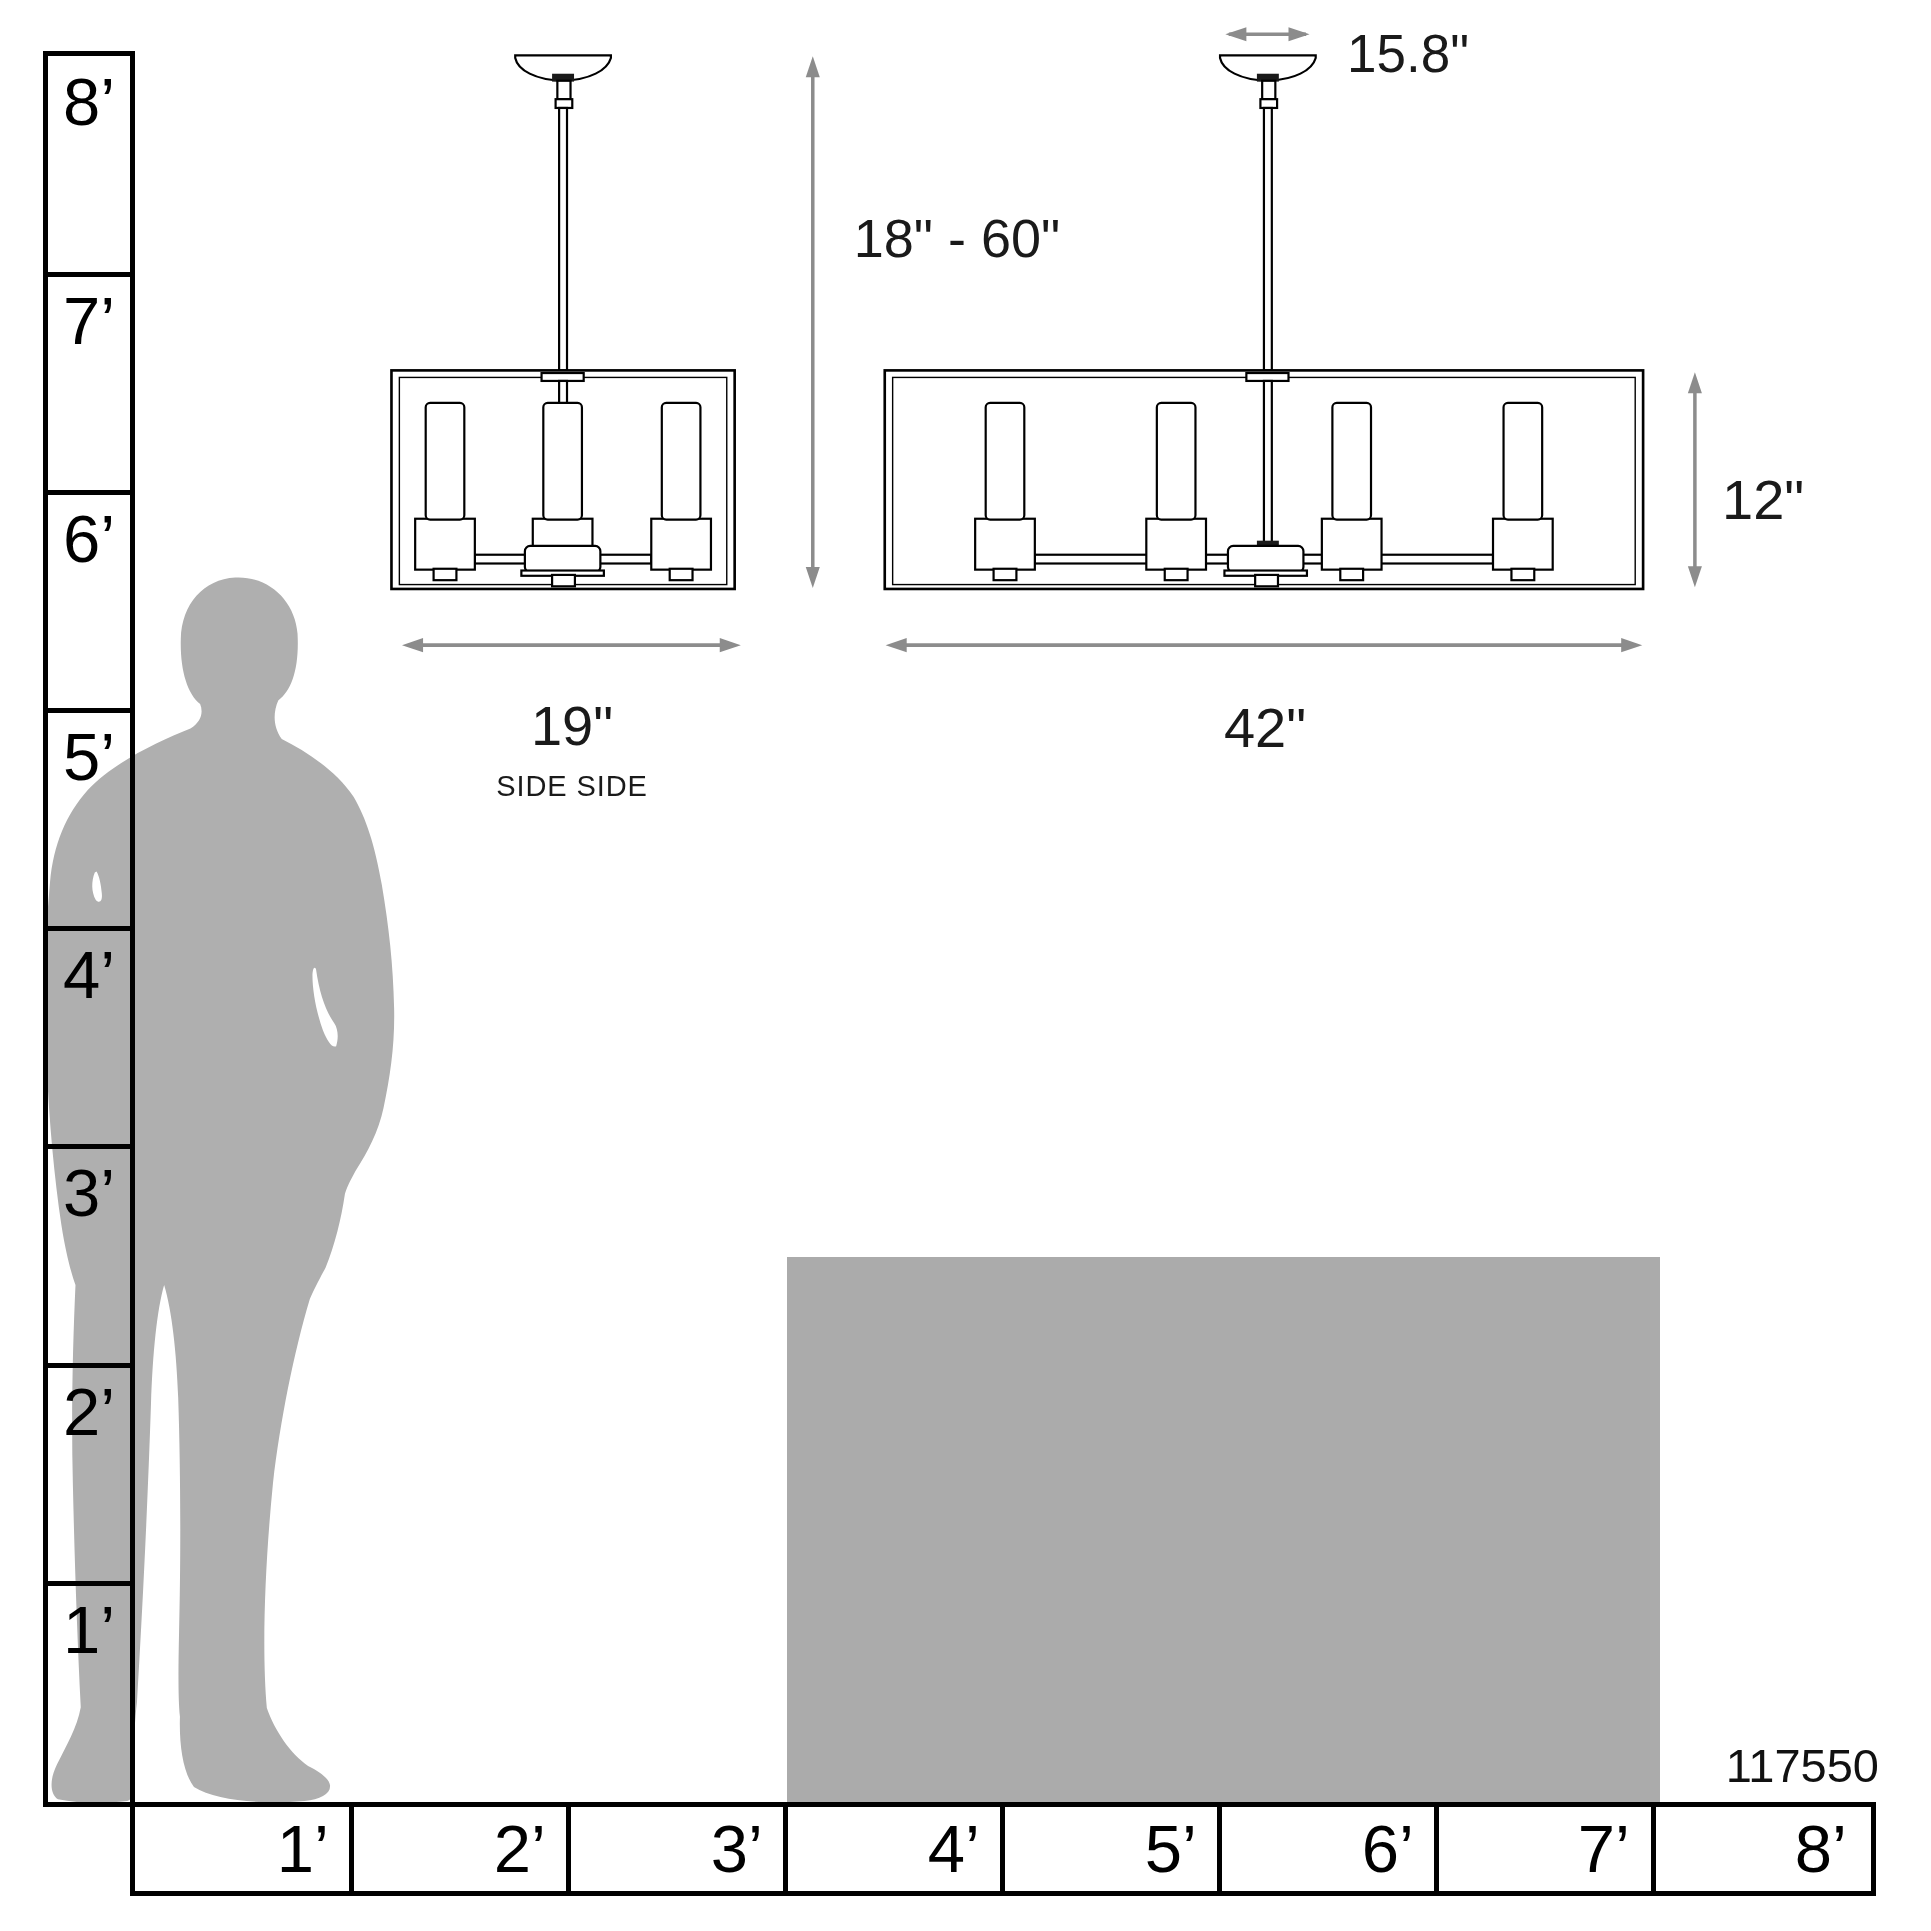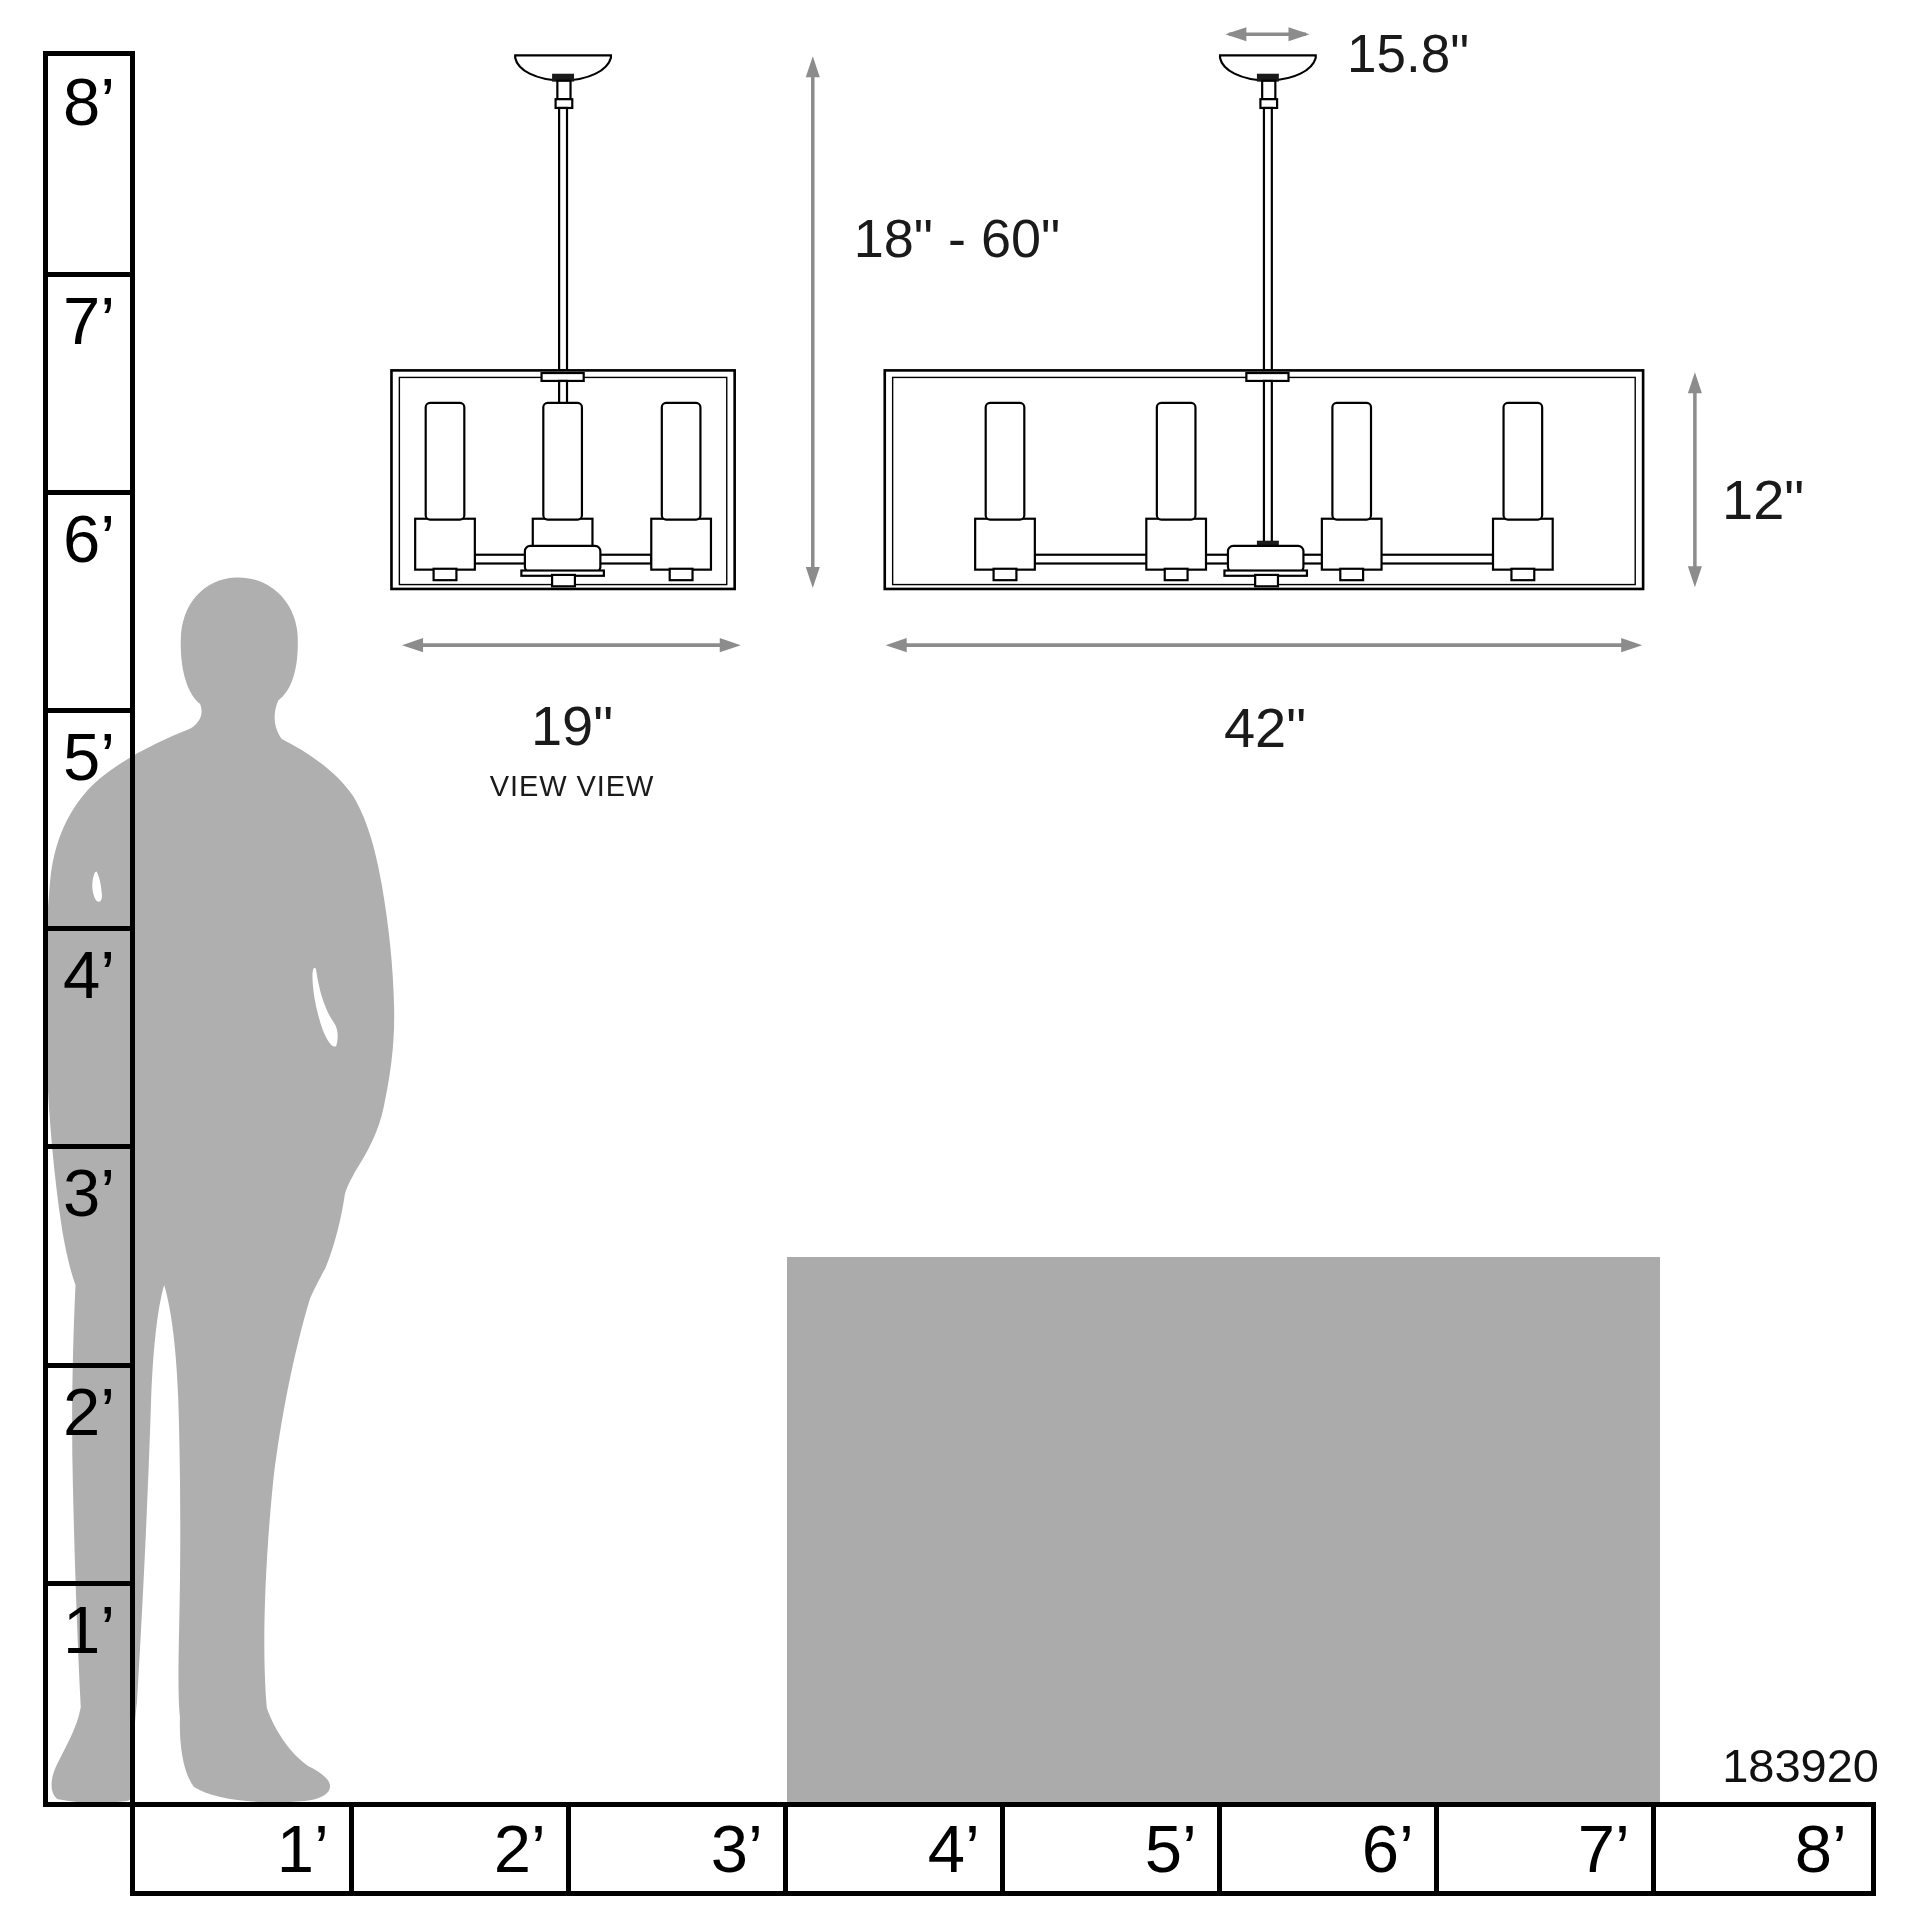--- a/index.html
+++ b/index.html
@@ -193,16 +193,16 @@
       <div class="rlabel h" style="left: 1301px; width: 217px;">7’</div>
       <div class="vdiv" style="left: 1516px;"></div>
       <div class="rlabel h" style="left: 1518px; width: 217px;">8’</div>
     </div>
 
   <div class="dim-label" id="dim-canopy">15.8"</div>
   <div class="dim-label" id="dim-drop">18" - 60"</div>
   <div class="dim-label" id="dim-height">12"</div>
   <div class="dim-label" id="dim-front-width">42"</div>
   <div class="dim-label" id="dim-side-width">19"</div>
-  <div class="dim-label" id="side-caption">VIEW VIEW</div>
-  <div class="dim-label" id="product-number">183920</div>
+  <div class="dim-label" id="side-caption">SIDE SIDE</div>
+  <div class="dim-label" id="product-number">117550</div>
 </div>
 
 
 </body></html>

